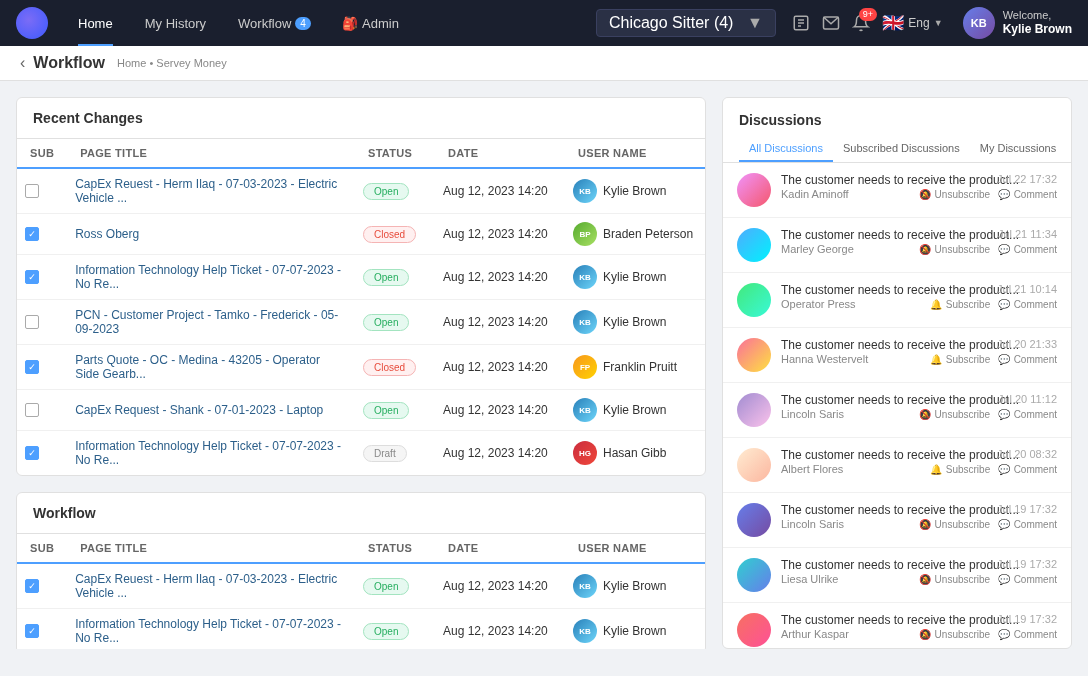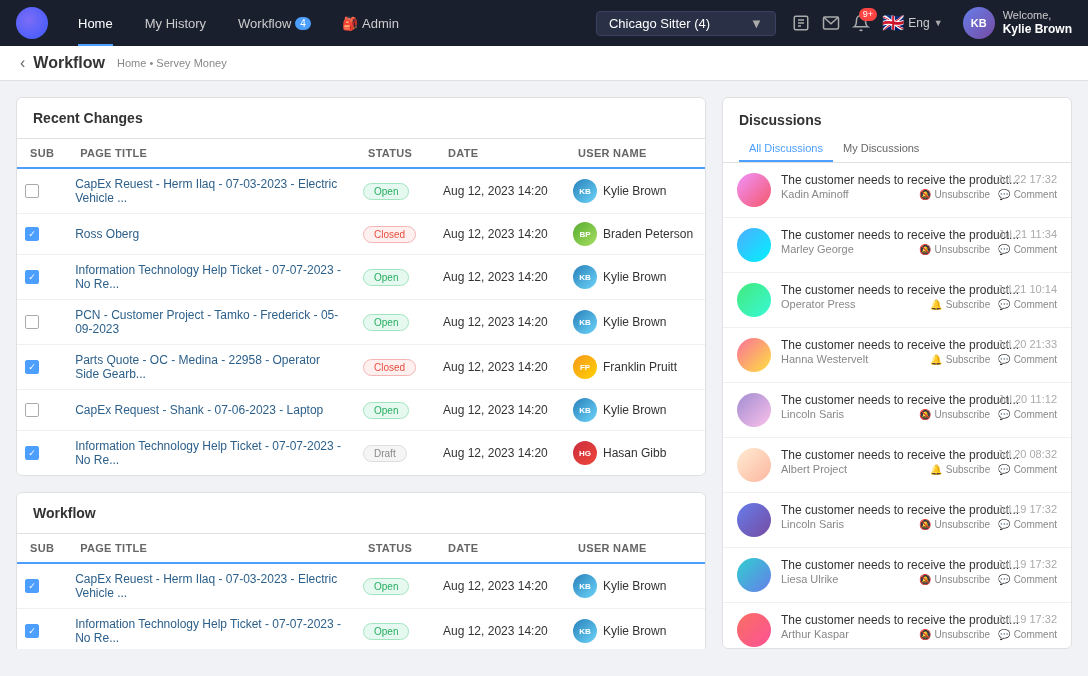--- a/index.html
+++ b/index.html
@@ -52,21 +52,21 @@
     .nav-dropdown {
       background: #2a3045;
       border: 1px solid #3a4060;
       border-radius: 4px;
       color: #fff;
       padding: 4px 12px;
       display: flex;
       align-items: center;
       gap: 8px;
       cursor: pointer;
-      font-size: 13px;
+      font-size: 16px;
       min-width: 180px;
     }
     .nav-icons { display: flex; align-items: center; gap: 12px; margin-left: 12px; }
     .nav-icon-btn {
       color: #aaa;
       cursor: pointer;
       position: relative;
       font-size: 16px;
       display: flex; align-items: center;
     }
@@ -401,35 +401,35 @@
                 <div class="user-cell">
                   <div class="user-avatar-sm avatar-blue">KB</div>
                   <span>Kylie Brown</span>
                 </div>
               </td>
             </tr>
             <tr>
               <td>
                 <div class="cb checked"></div>
               </td>
-              <td style="cursor: pointer; color: rgb(44, 95, 138);">Parts Quote - OC - Medina - 22958 - Operator Side Gearb...</td>
+              <td style="cursor: pointer; color: rgb(44, 95, 138);">Parts Quote - OC - Medina - 43205 - Operator Side Gearb...</td>
               <td><span class="status-badge status-closed">Closed</span></td>
               <td>Aug 12, 2023 14:20</td>
               <td>
                 <div class="user-cell">
                   <div class="user-avatar-sm avatar-orange">FP</div>
                   <span>Franklin Pruitt</span>
                 </div>
               </td>
             </tr>
             <tr>
               <td>
                 <div class="cb"></div>
               </td>
-              <td style="cursor: pointer; color: rgb(44, 95, 138);">CapEx Request - Shank - 07-06-2023 - Laptop</td>
+              <td style="cursor: pointer; color: rgb(44, 95, 138);">CapEx Request - Shank - 07-01-2023 - Laptop</td>
               <td><span class="status-badge status-open">Open</span></td>
               <td>Aug 12, 2023 14:20</td>
               <td>
                 <div class="user-cell">
                   <div class="user-avatar-sm avatar-blue">KB</div>
                   <span>Kylie Brown</span>
                 </div>
               </td>
             </tr>
             <tr>
@@ -494,20 +494,21 @@
           </tbody>
       </table>
     </div>
 
   </div>
 
   <div class="right-panel">
     <div class="discussions-header">Discussions</div>
     <div class="disc-tabs">
       <div class="disc-tab active">All Discussions</div>
+      <div class="disc-tab">Subscribed Discussions</div>
       <div class="disc-tab">My Discussions</div>
     </div>
     <div id="discussions-list">
         <div class="disc-item-wrap">
           <div class="disc-item">
             <div class="disc-avatar da1"></div>
             <div class="disc-body">
               <div class="disc-text">The customer needs to receive the product...</div>
               <div style="display: flex; align-items: center; justify-content: space-between;">
                 <span class="disc-author">Kadin Aminoff</span>
@@ -583,21 +584,21 @@
             </div>
             <div class="disc-time">Jul 20 11:12</div>
           </div>
         </div>
         <div class="disc-item-wrap">
           <div class="disc-item">
             <div class="disc-avatar da6"></div>
             <div class="disc-body">
               <div class="disc-text">The customer needs to receive the product...</div>
               <div style="display: flex; align-items: center; justify-content: space-between;">
-                <span class="disc-author">Albert Project</span>
+                <span class="disc-author">Albert Flores</span>
                 <div class="disc-actions">
                   <button class="disc-action-btn"><span>🔔</span> Subscribe</button>
                   <button class="disc-action-btn"><span>💬</span> Comment</button>
                 </div>
               </div>
             </div>
             <div class="disc-time">Jul 20 08:32</div>
           </div>
         </div>
         <div class="disc-item-wrap">

